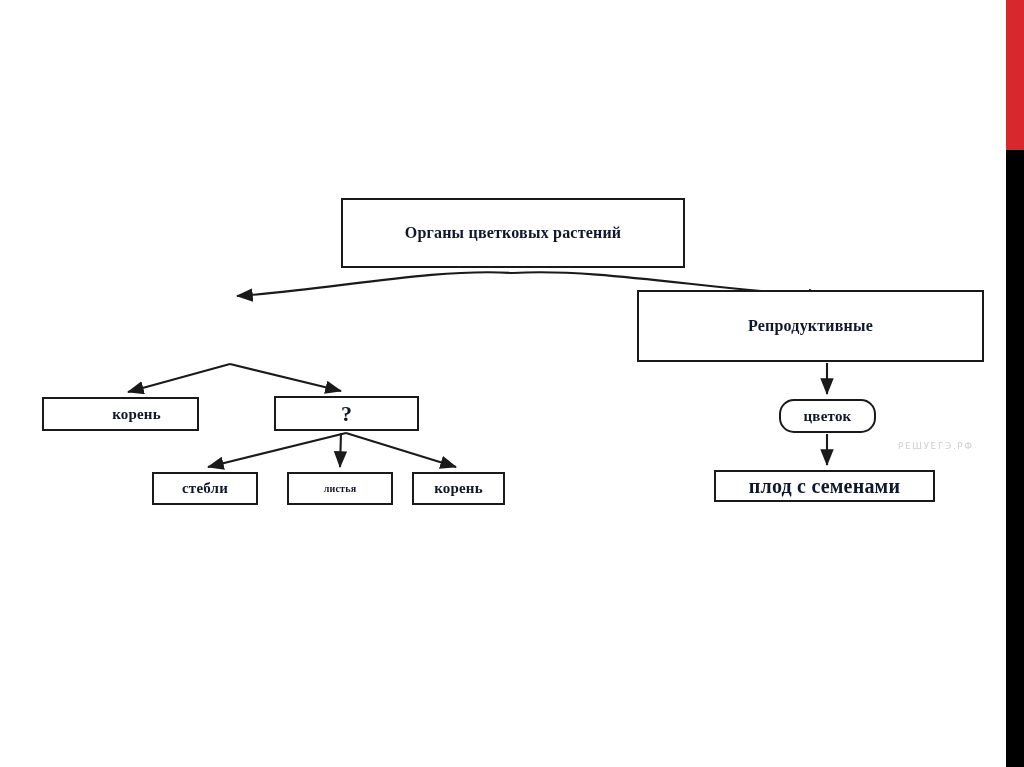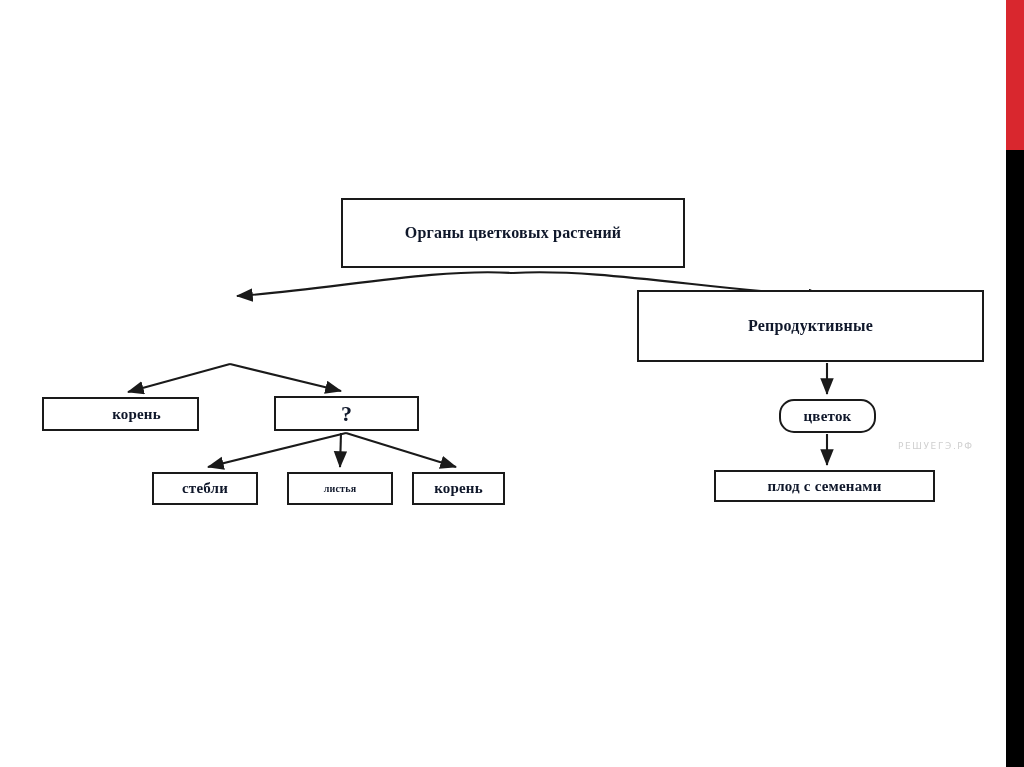--- a/index.html
+++ b/index.html
@@ -97,21 +97,21 @@
   #node-flower {
     left: 779px; top: 399px;
     width: 97px; height: 34px;
     font-size: 15px;
     border-radius: 15px;
   }
   
   #node-stems  { left: 152px; top: 472px; width: 106px; height: 33px; font-size: 15px; }
   #node-leaves { left: 287px; top: 472px; width: 106px; height: 33px; font-size: 10px; }
   #node-buds   { left: 412px; top: 472px; width: 93px;  height: 33px; font-size: 15px; }
-  #node-fruit  { left: 714px; top: 470px; width: 221px; height: 32px; font-size: 15px; }
+  #node-fruit  { left: 714px; top: 470px; width: 221px; height: 32px; font-size: 20px; }
 
   
   #watermark {
     position: absolute;
     left: 874px; top: 441px;
     font-family: "DejaVu Sans", sans-serif;
     font-size: 9px;
     letter-spacing: 1.6px;
     color: #cfcfcf;
     user-select: none;

